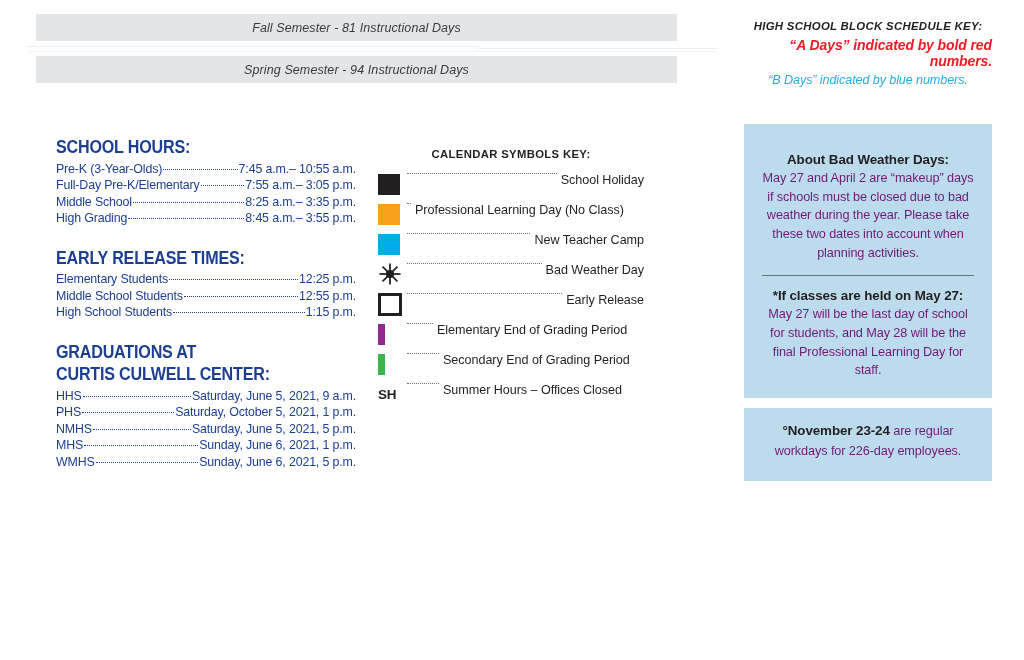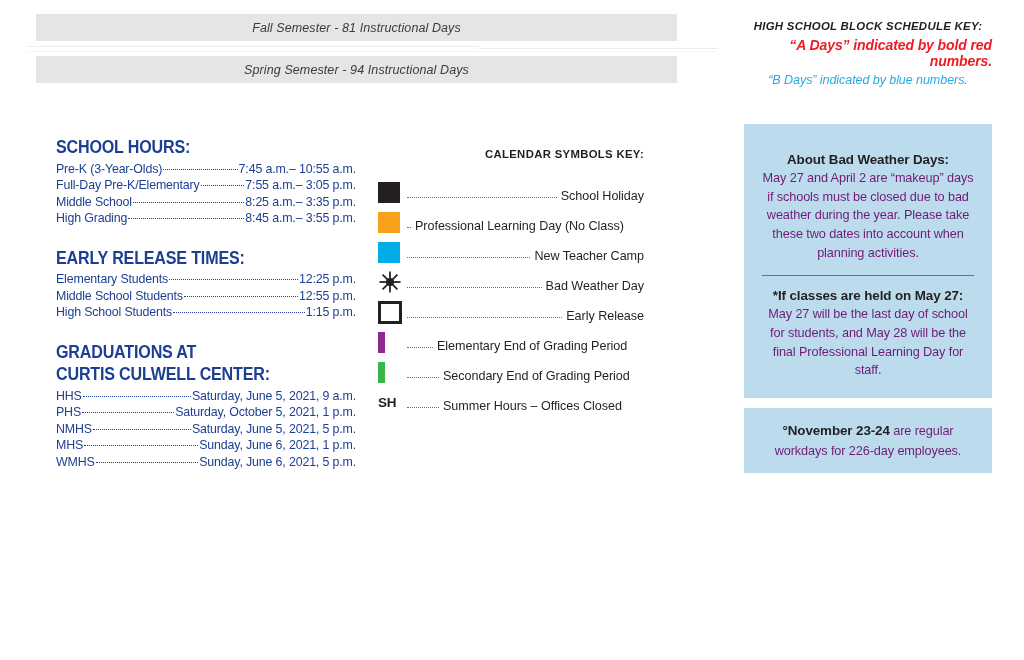--- a/index.html
+++ b/index.html
@@ -92,27 +92,27 @@
     position: absolute;
     left: 378px;
     top: 148px;
     width: 266px;
   }
   #symbols-key .key-title {
     font-family: "Liberation Sans Narrow", "Liberation Sans", sans-serif;
     font-weight: bold;
     font-size: 11.3px;
     color: #231f20;
-    text-align: right;
+    text-align: center;
     letter-spacing: 0.35px;
     margin-bottom: 13px;
   }
   .key-row {
     display: flex;
-    align-items: flex-end;
+    align-items: flex-start;
     height: 30px;
     white-space: nowrap;
   }
   .key-swatch {
     flex: none;
     width: 26px;
     height: 22px;
     display: flex;
     align-items: center;
     justify-content: flex-start;
@@ -226,21 +226,21 @@
   }
   .inline-bold {
     font-family: "Liberation Sans Narrow", "Liberation Sans", sans-serif;
     font-weight: bold;
     font-size: 13.4px;
     letter-spacing: -0.1px;
   }
   #note-panel {
     margin-top: 10px;
     background: #bcdcee;
-    padding: 13px 14px 13px 14px;
+    padding: 13px 14px 21px 14px;
     text-align: center;
   }
 </style>
 </head>
 <body>
 
 <div class="semester-bar" id="fall-bar">
   <span class="label">Fall Semester - 81 Instructional Days</span>
 </div>
 <div class="hairline a"></div>

